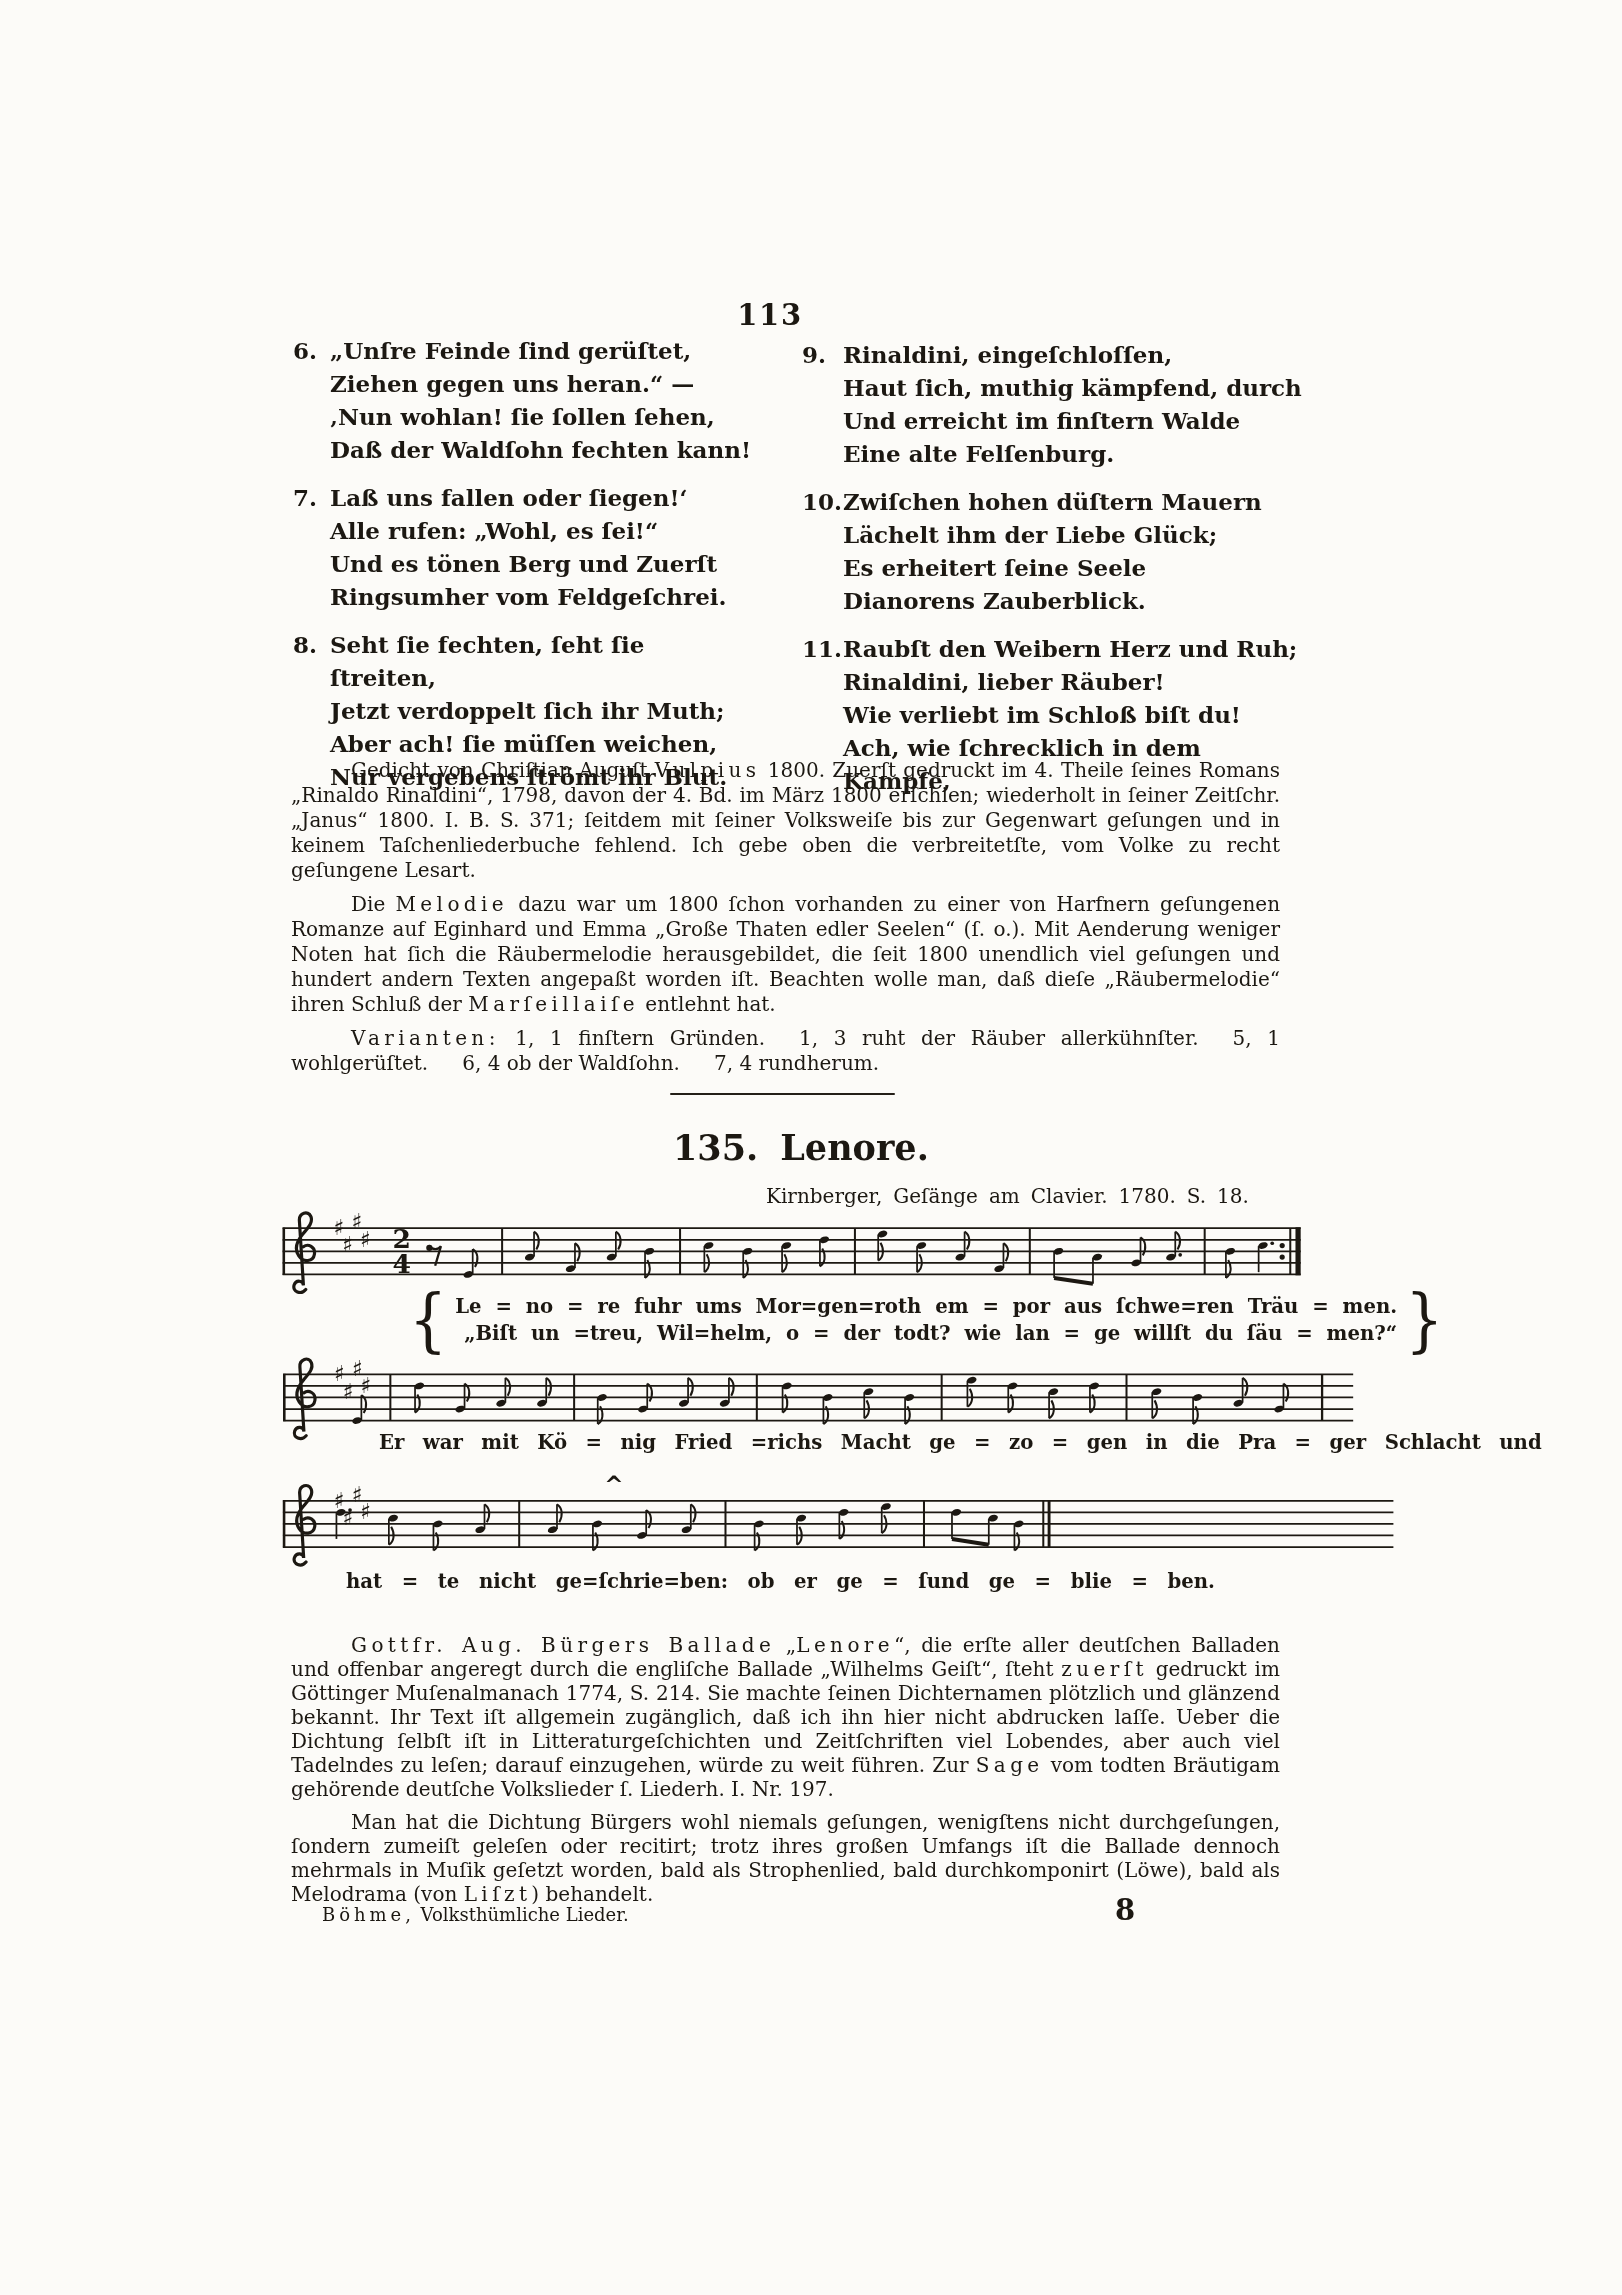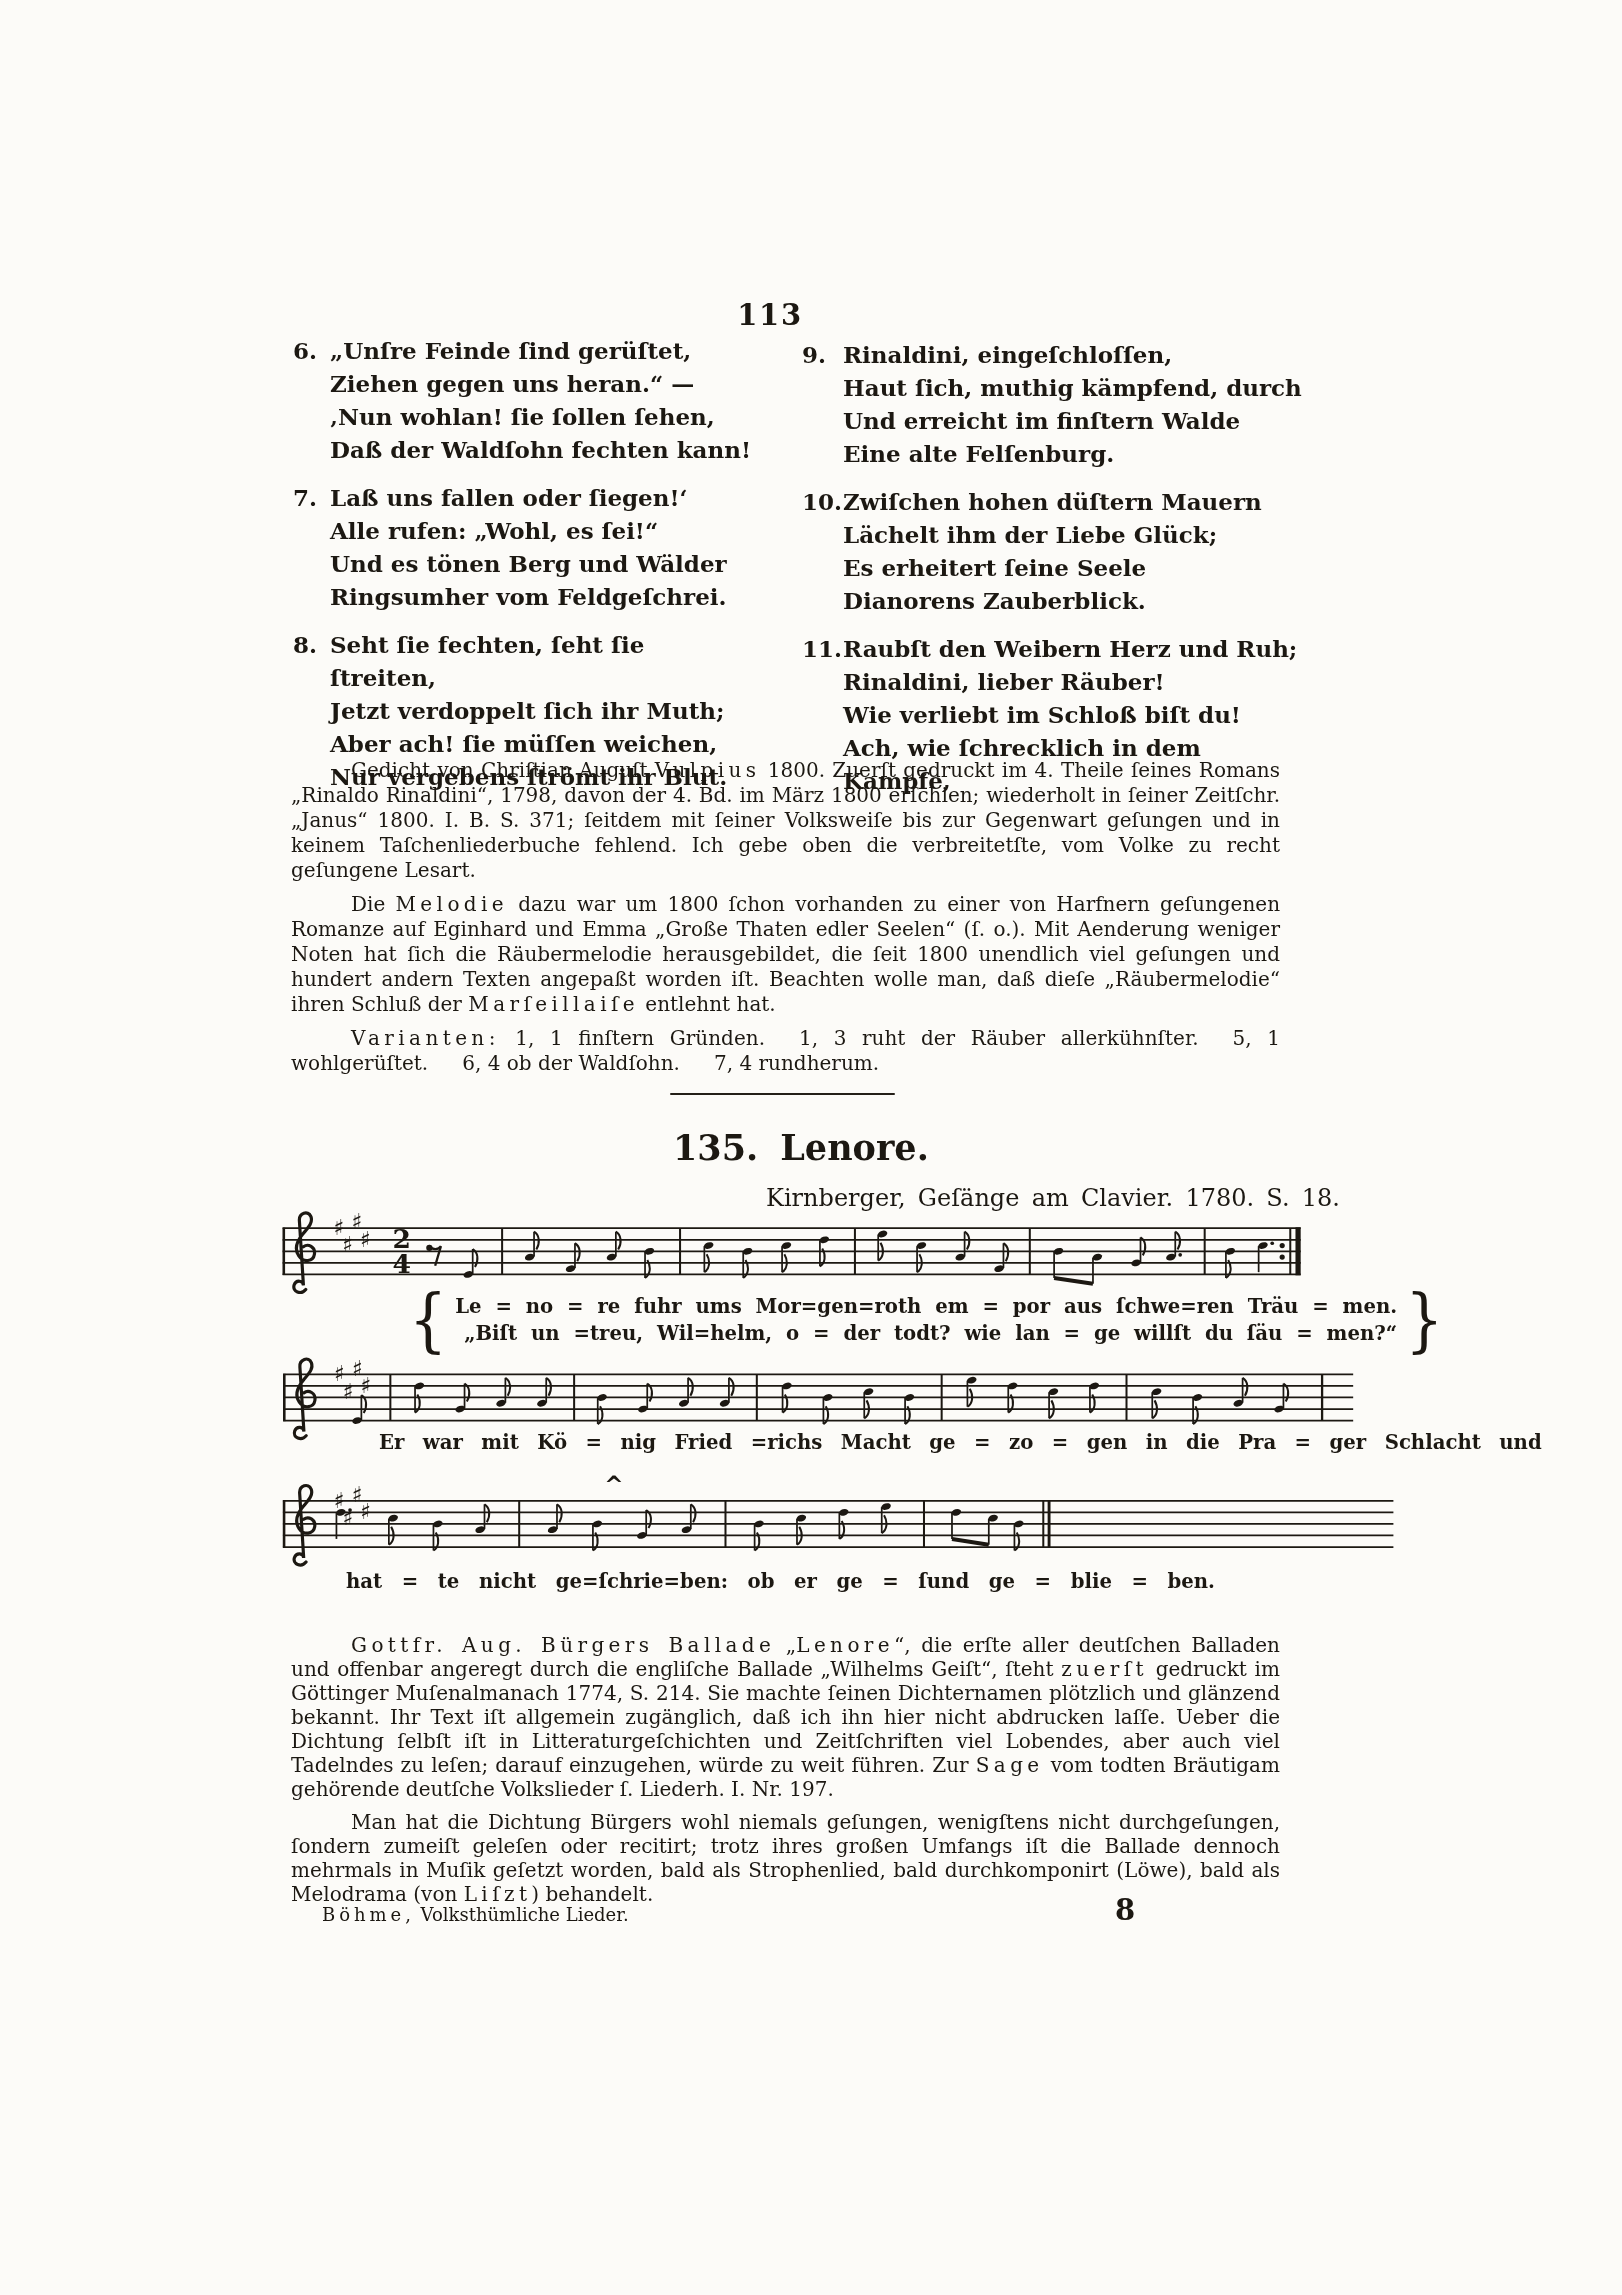--- a/index.html
+++ b/index.html
@@ -26,21 +26,21 @@
   .commentary p{margin:9px;text-indent:60px;}
   .commentary-a{top:749px;}
   .commentary-b{top:1624px;line-height:24px;}
   .sp{letter-spacing:0.22em;}
   .gap{display:inline-block;width:34px;}
   .divider{top:1093px;left:670px;width:225px;height:2.3px;background:#241f18;
     border-radius:1.2px;}
   
   .song-heading{top:1127px;left:673px;font-size:35px;font-weight:bold;
     display:flex;gap:22px;}
-  .song-source{top:1184px;left:766px;font-size:24px;word-spacing:4.6px;}
+  .song-source{top:1184px;left:766px;font-size:20px;word-spacing:4.6px;}
   
   svg.music{position:absolute;left:278px;overflow:visible;}
   .lyrics-couplet{top:1290px;left:409px;display:flex;align-items:center;}
   .lyric-brace{font-size:60px;font-weight:normal;line-height:60px;
     transform:scaleY(1.15);}
   .couplet-lines{margin:0 8px;}
   .lyric-line{font-size:19.7px;font-weight:bold;line-height:27px;
     word-spacing:7px;white-space:nowrap;text-align:right;}
   .lyric-single{font-size:19.7px;font-weight:bold;white-space:nowrap;}
   .lyric-sys2{top:1431px;left:379px;word-spacing:11.6px;}
@@ -59,21 +59,21 @@
       <span class="vnum">6.</span>
       <div class="vline">„Unſre Feinde ſind gerüſtet,</div>
       <div class="vline">Ziehen gegen uns heran.“ —</div>
       <div class="vline">‚Nun wohlan! ſie ſollen ſehen,</div>
       <div class="vline">Daß der Waldſohn fechten kann!</div>
     </div>
     <div class="verse">
       <span class="vnum">7.</span>
       <div class="vline">Laß uns fallen oder ſiegen!‘</div>
       <div class="vline">Alle rufen: „Wohl, es ſei!“</div>
-      <div class="vline">Und es tönen Berg und Wälder</div>
+      <div class="vline">Und es tönen Berg und Zuerſt</div>
       <div class="vline">Ringsumher vom Feldgeſchrei.</div>
     </div>
     <div class="verse">
       <span class="vnum">8.</span>
       <div class="vline">Seht ſie fechten, ſeht ſie ſtreiten,</div>
       <div class="vline">Jetzt verdoppelt ſich ihr Muth;</div>
       <div class="vline">Aber ach! ſie müſſen weichen,</div>
       <div class="vline">Nur vergebens ſtrömt ihr Blut.</div>
     </div>
   </div>

